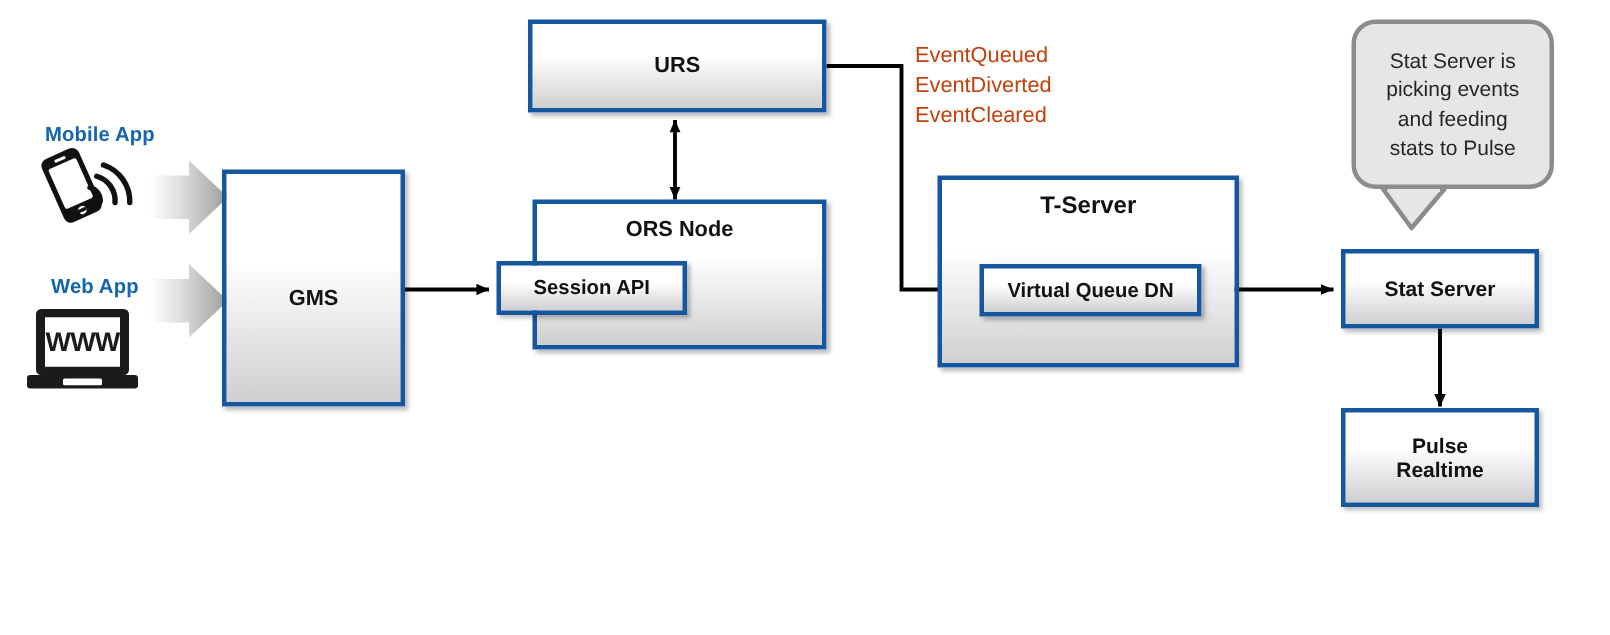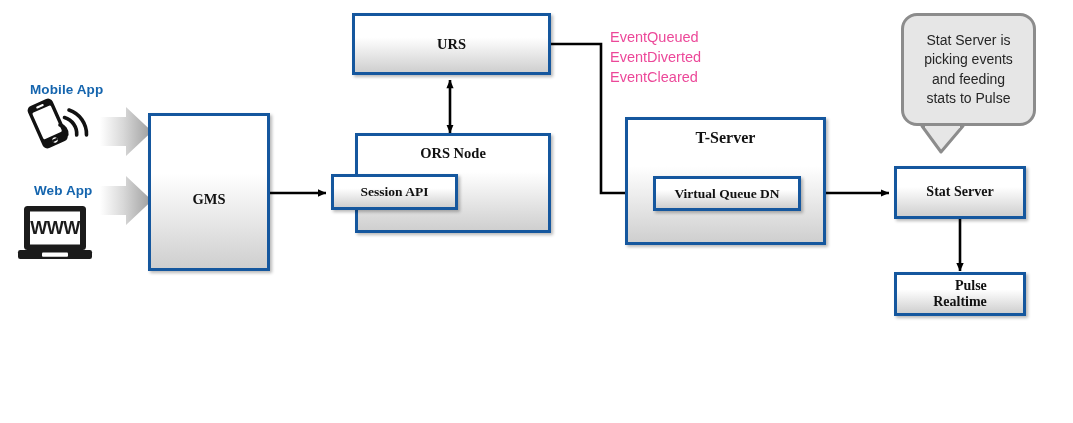--- a/index.html
+++ b/index.html
@@ -6,32 +6,32 @@
   body{width:1073px;height:423px;position:relative;overflow:hidden;
        font-family:"Liberation Sans",sans-serif;}
   #canvas{position:absolute;left:0;top:0;width:1073px;height:423px;}
 
   
   .node{position:absolute;box-sizing:border-box;
         border:3px solid #15579E;
         background:linear-gradient(to bottom,#ffffff 0%,#ffffff 38%,#f2f2f2 55%,#cfcfcf 100%);
         box-shadow:2px 2px 3px rgba(0,0,0,0.28);
         display:flex;align-items:center;justify-content:center;}
-  .node .lbl{font-weight:bold;color:#111;text-align:right;line-height:1.15;font-family:Liberation Serif, serif;}
+  .node .lbl{font-weight:bold;color:#111;text-align:center;line-height:1.15;}
 
   
   .node.container{align-items:flex-start;justify-content:center;}
   .node.container .lbl{margin-top:9px;}
 
   
   .srclabel{position:absolute;font-weight:bold;color:#1565AE;font-size:13.5px;
             letter-spacing:0.1px;white-space:nowrap;padding-left:12px;}
 
   
-  .events{position:absolute;font-size:14.5px;color:#ec4899;line-height:20px;
+  .events{position:absolute;font-size:14.5px;color:#c2410c;line-height:20px;
           white-space:nowrap;}
 
   
   .callout{position:absolute;box-sizing:border-box;
            border:3px solid #8C8C8C;border-radius:16px;background:#E6E6E6;
            display:flex;align-items:center;justify-content:center;}
   .callout .ctext{font-size:14px;color:#262626;text-align:center;line-height:19.5px;}
 </style>
 </head>
 <body>
@@ -135,21 +135,21 @@
   </div>
 
   <div class="node" style="left:653px;top:176px;width:148px;height:35px;">
     <span class="lbl" style="font-size:13.5px;">Virtual Queue DN</span>
   </div>
 
   <div class="node" style="left:894px;top:166px;width:132px;height:53px;">
     <span class="lbl" style="font-size:14px;">Stat Server</span>
   </div>
 
-  <div class="node" style="left:894px;top:272px;width:132px;height:44px;">
+  <div class="node" style="left:894px;top:272px;width:132px;height:66px;">
     <span class="lbl" style="font-size:14px;">
       <span>Pulse</span><br>
       <span>Realtime</span>
     </span>
   </div>
 
   <div class="events" style="left:610px;top:27px;">
     <div>EventQueued</div>
     <div>EventDiverted</div>
     <div>EventCleared</div>

